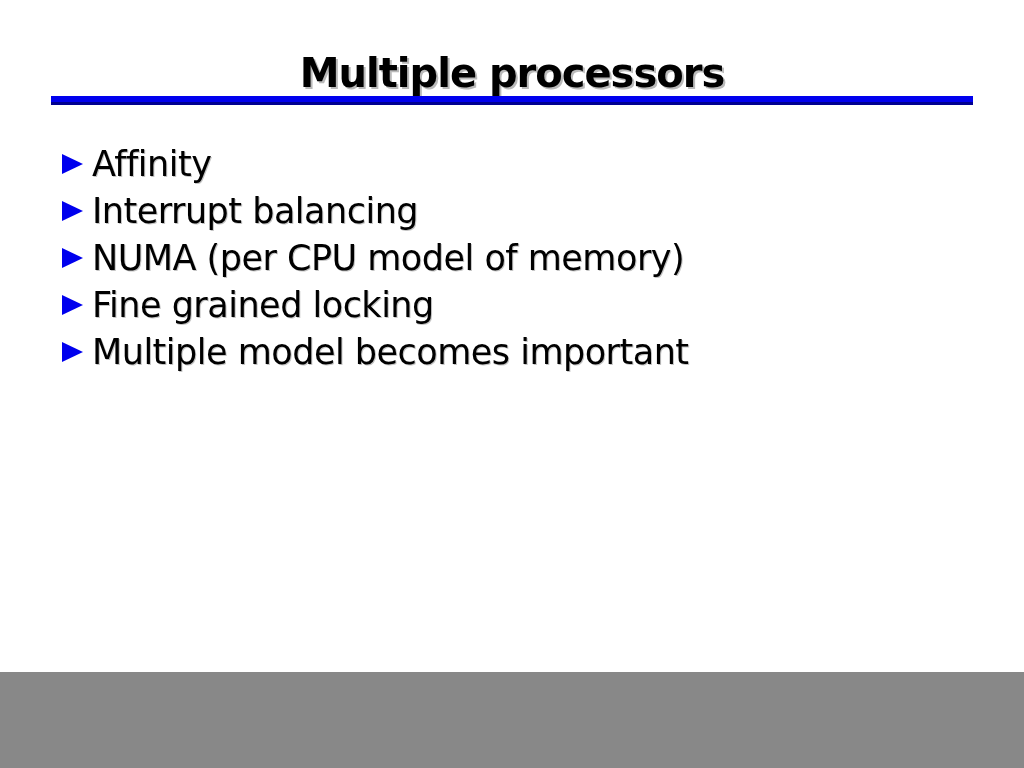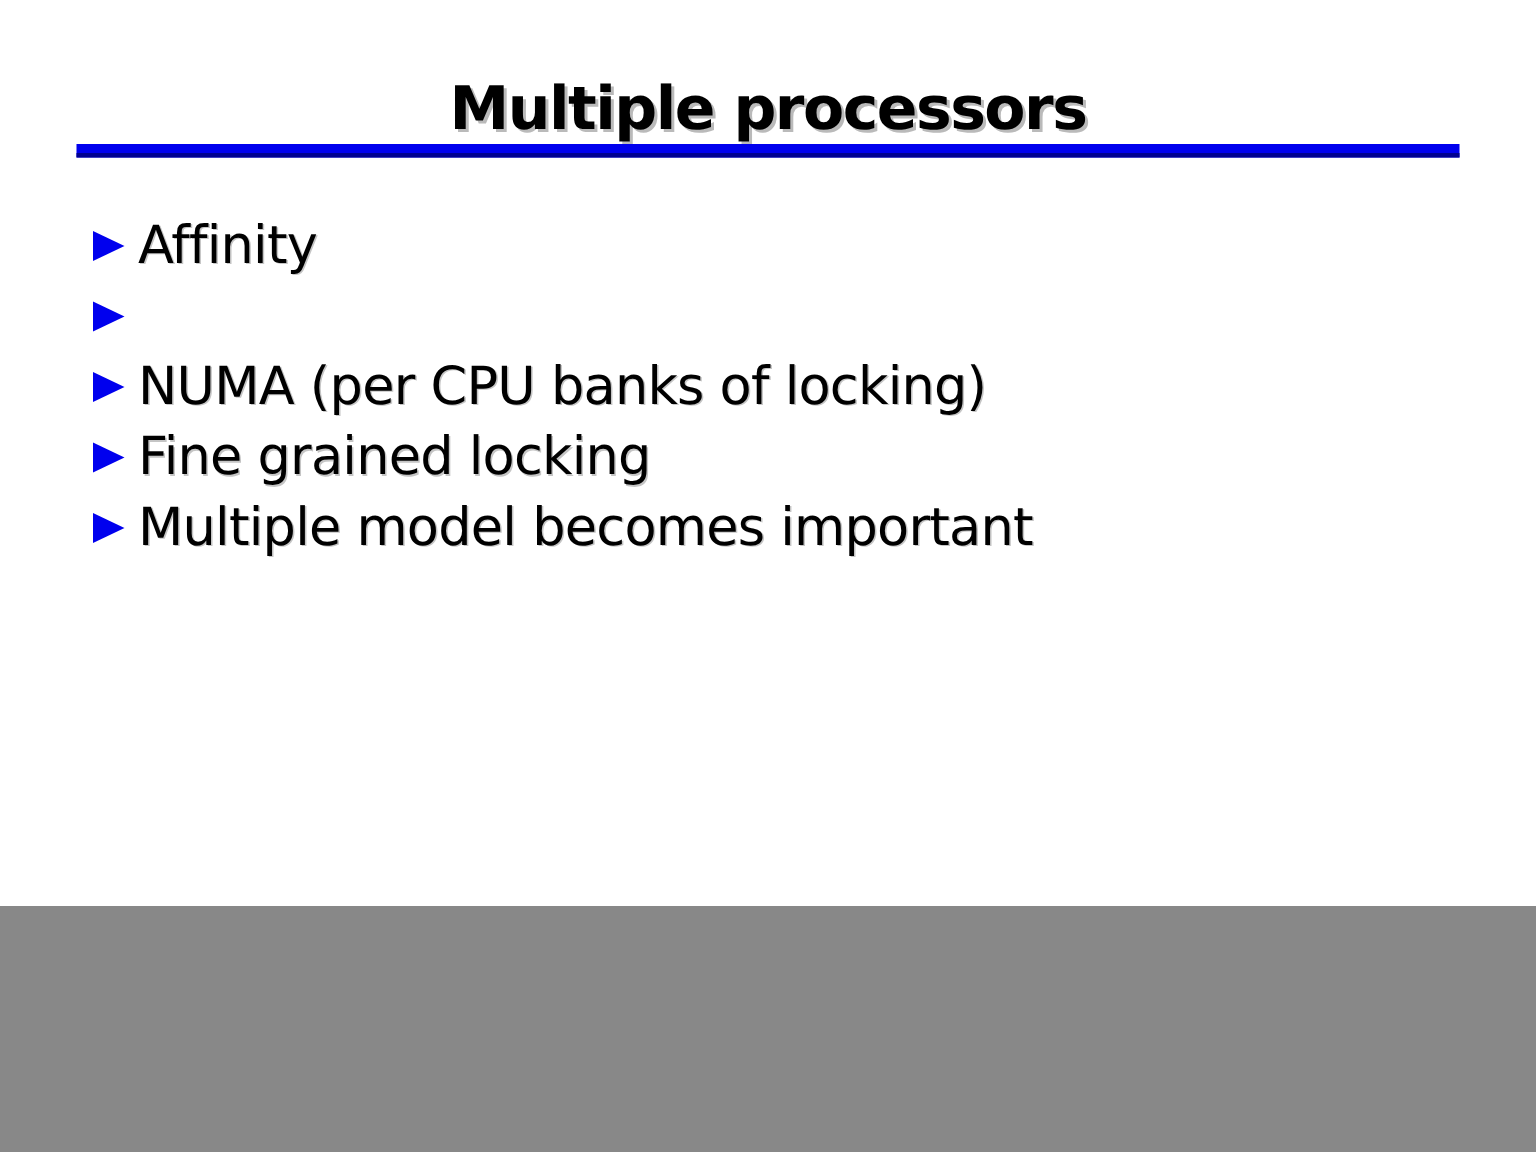--- a/index.html
+++ b/index.html
@@ -6,21 +6,21 @@
     --accent:#0000ee;
     --rule-shadow:#000090;
     --text:#000000;
     --bg:#ffffff;
   }
   *{margin:0;padding:0;box-sizing:border-box;}
   html,body{background:#888;}
   .slide{
     position:relative;
     width:1024px;
-    height:604px;
+    height:672px;
     margin:0 auto;
     background:var(--bg);
     overflow:hidden;
     font-family:"DejaVu Sans","Liberation Sans",sans-serif;
     color:var(--text);
   }
   .slide-title{
     position:absolute;
     top:50px;
     left:0;
@@ -80,27 +80,28 @@
 
   <ul class="bullet-list">
 
       <li>
         <span class="tri-icon"></span>
         <span class="item-label">Affinity</span>
       </li>
 
       <li>
         <span class="tri-icon"></span>
+        <span class="item-label">Interrupt balancing</span>
       </li>
 
 
 
       <li>
         <span class="tri-icon"></span>
-        <span class="item-label">NUMA (per CPU banks of locking)</span>
+        <span class="item-label">NUMA (per CPU model of memory)</span>
       </li>
 
       <li>
         <span class="tri-icon"></span>
         <span class="item-label">Fine grained locking</span>
       </li>
 
       <li>
         <span class="tri-icon"></span>
         <span class="item-label">Multiple model becomes important</span>

